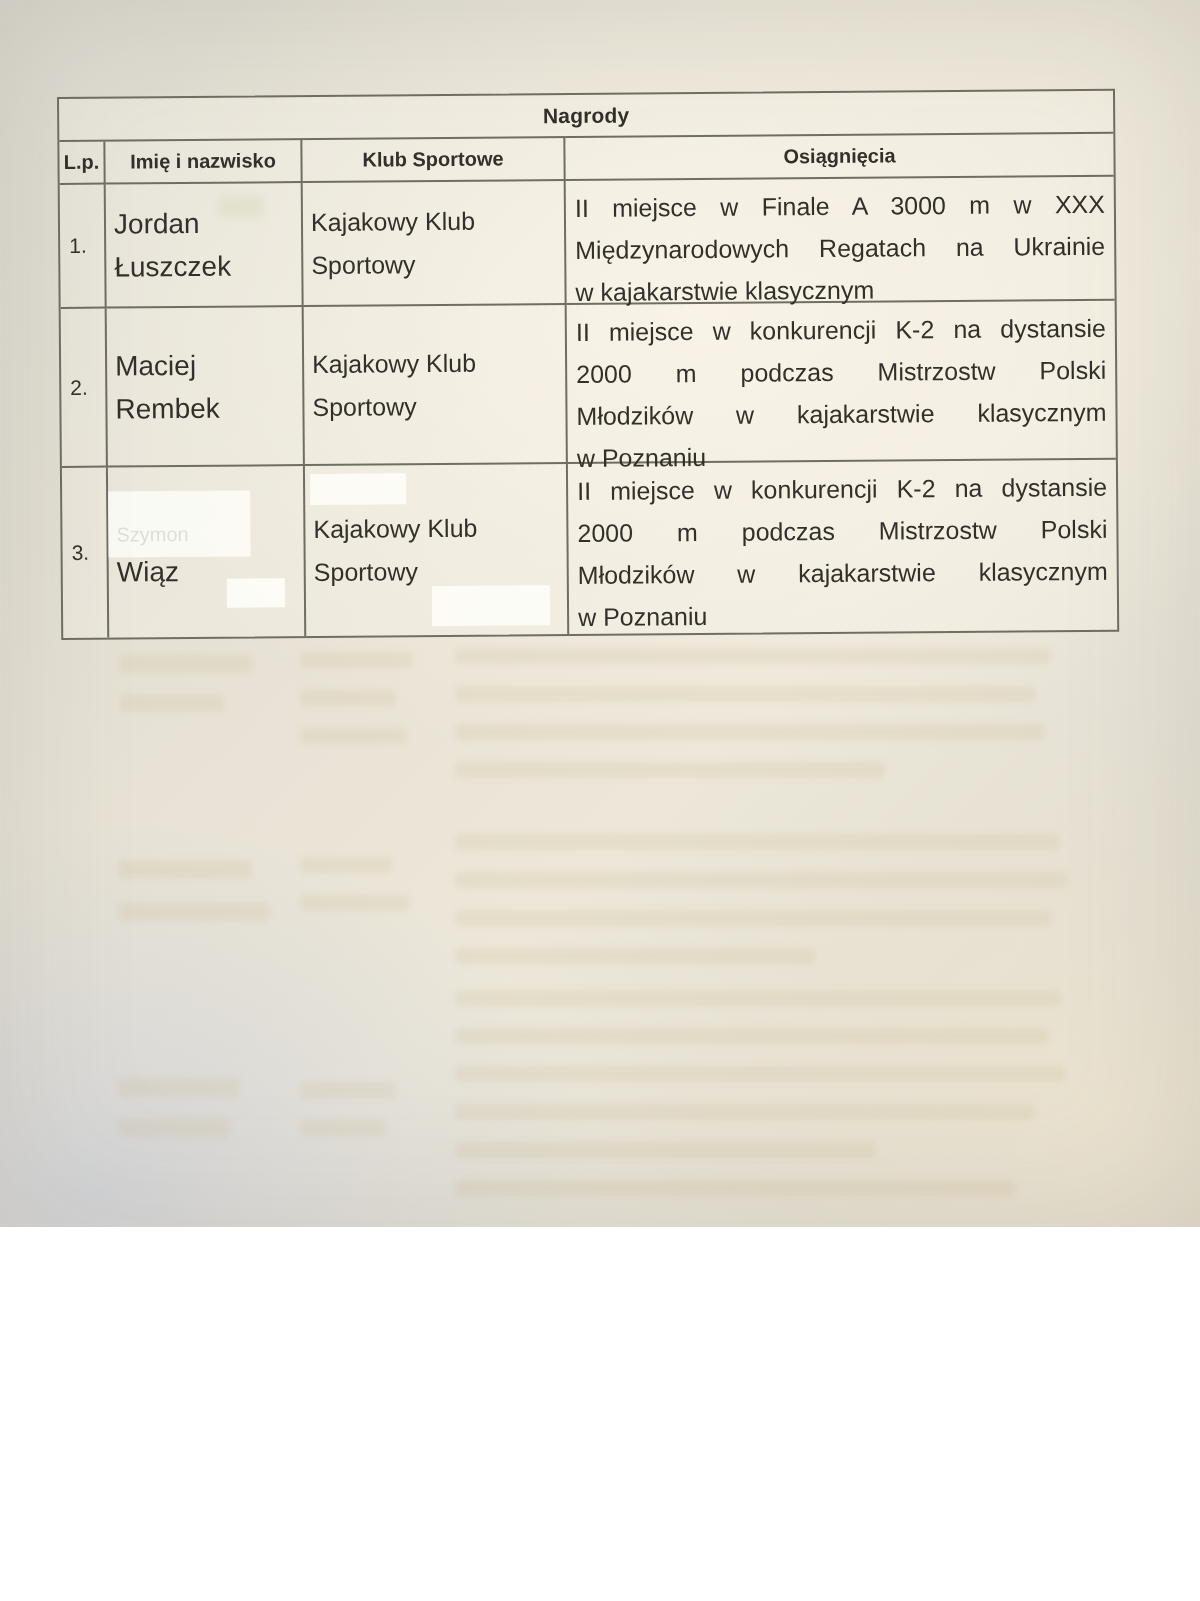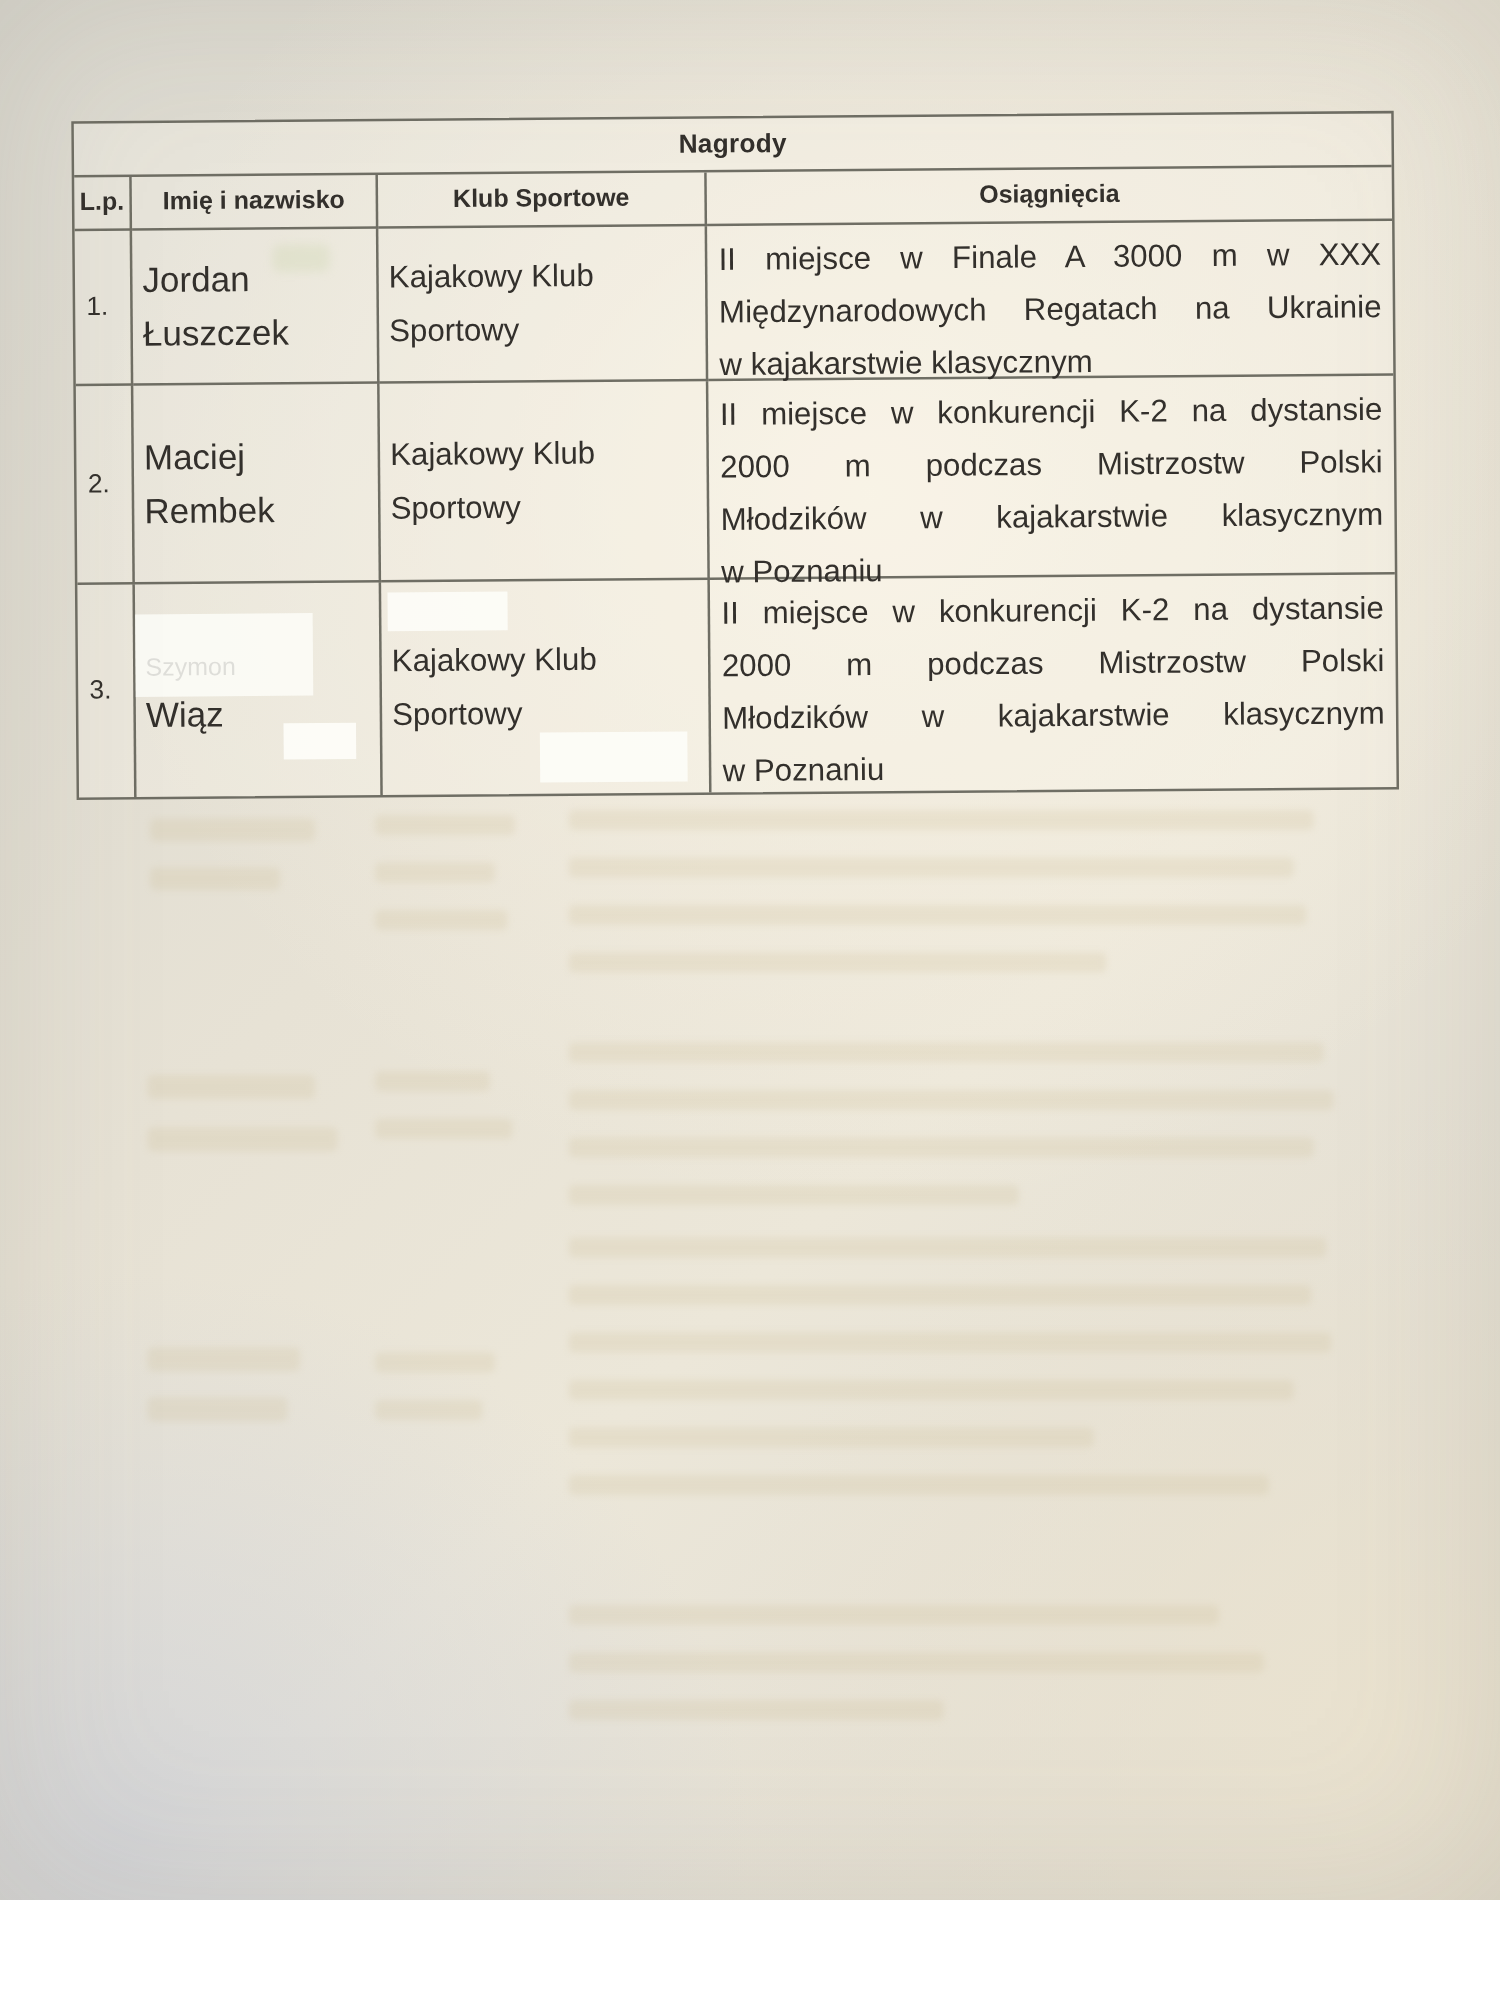--- a/index.html
+++ b/index.html
@@ -1,18 +1,18 @@
 <!DOCTYPE html>
 <html><head>
 <meta charset="utf-8">
 <style>
   html,body{margin:0;padding:0;}
   .page{
     position:relative;
-    width:1200px;height:1520px;
+    width:1200px;height:1227px;
     overflow:hidden;
     font-family:"Liberation Sans",sans-serif;
     background:
       radial-gradient(52% 38% at 58% 26%, rgba(248,242,228,.95), rgba(248,242,228,0) 100%),
       radial-gradient(42% 30% at 8% 97%, rgba(208,210,215,.85), rgba(208,210,215,0) 100%),
       radial-gradient(46% 34% at 93% 91%, rgba(235,227,207,.9), rgba(235,227,207,0) 100%),
       linear-gradient(135deg,#dbd9d0 0%,#e7e2d5 38%,#ece7d9 60%,#ddd9d0 100%);
   }
   .page::after{
     content:"";position:absolute;inset:0;pointer-events:none;

